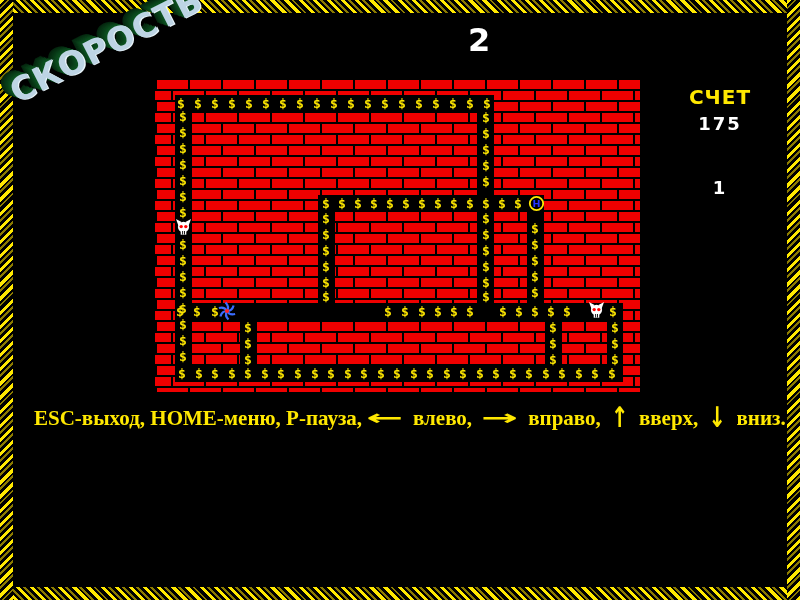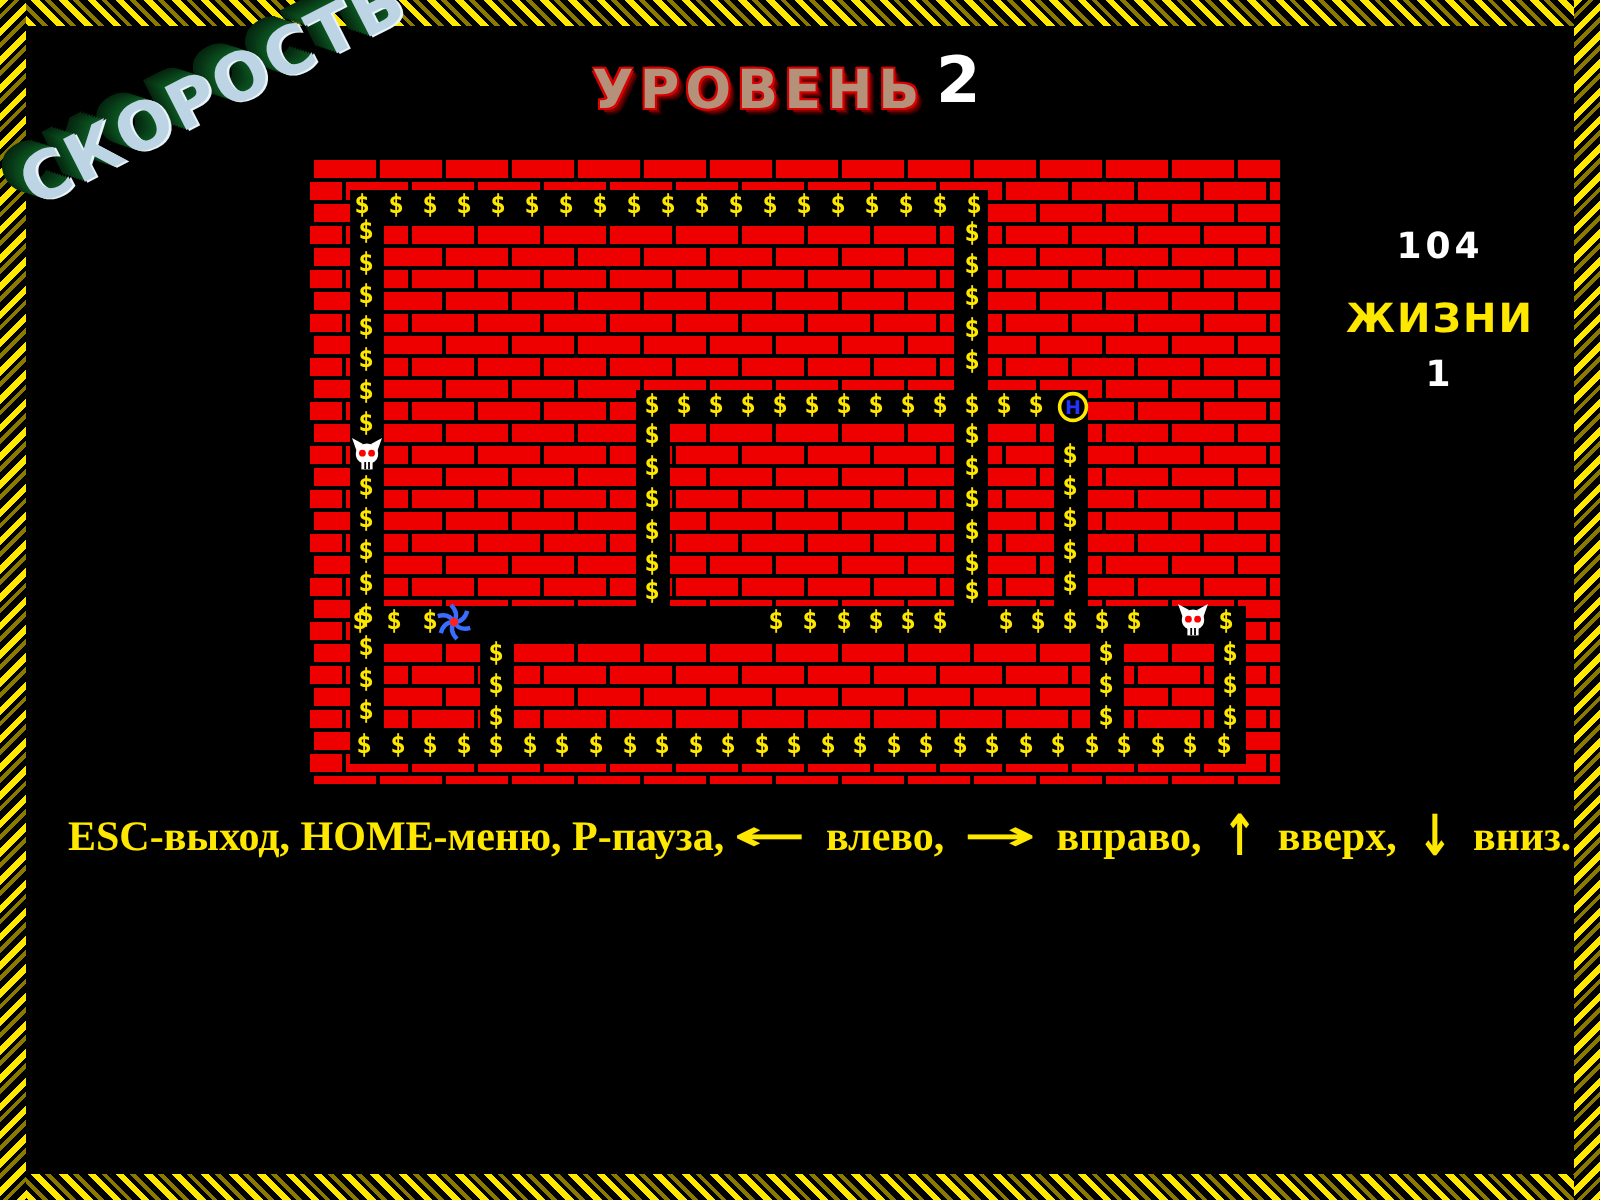--- a/index.html
+++ b/index.html
@@ -66,25 +66,24 @@
 
 <div id="screen">
 
   <div class="border border-top"></div>
   <div class="border border-bottom"></div>
   <div class="border border-left"></div>
   <div class="border border-right"></div>
 
   <div class="speed">СКОРОСТЬ</div>
 
-  <div class="level-label">УРОВЕНЬ</div>
   <div class="level-value">2</div>
 
-  <div class="panel-value score-value">104</div>
-  <div class="panel-label lives-label">ЖИЗНИ</div>
+  <div class="panel-label score-label">СЧЕТ</div>
+  <div class="panel-value score-value">175</div>
   <div class="panel-value lives-value">1</div>
 
   <div class="maze">
       <div class="corridor" style="left: 20px; top: 17px; width: 319px; height: 17px;"></div>
       <div class="corridor" style="left: 20px; top: 17px; width: 17px; height: 287px;"></div>
       <div class="corridor" style="left: 163px; top: 117px; width: 226px; height: 17px;"></div>
       <div class="corridor" style="left: 163px; top: 117px; width: 17px; height: 125px;"></div>
       <div class="corridor" style="left: 322px; top: 17px; width: 17px; height: 225px;"></div>
       <div class="corridor" style="left: 372px; top: 117px; width: 17px; height: 125px;"></div>
       <div class="corridor" style="left: 20px; top: 225px; width: 448px; height: 17px;"></div>

